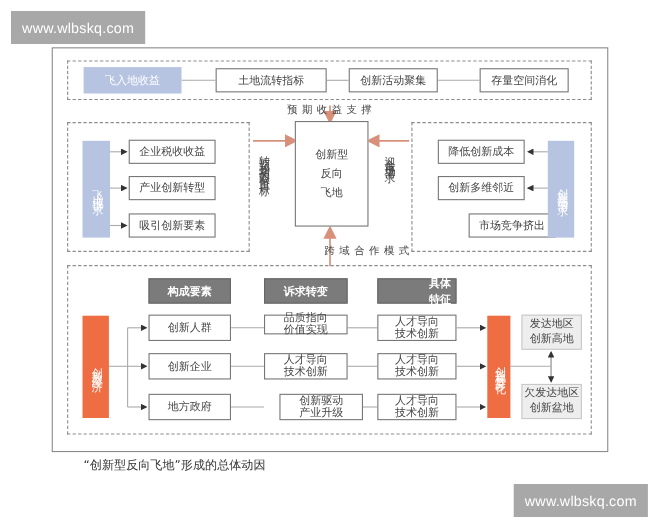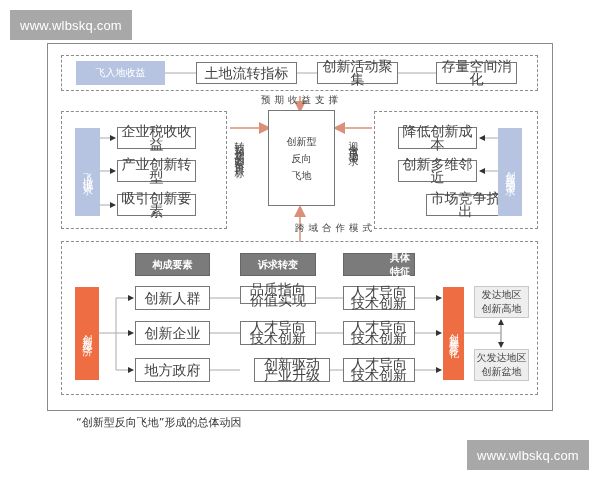--- a/index.html
+++ b/index.html
@@ -1,21 +1,21 @@
 <!DOCTYPE html>
 <html><head>
 <meta charset="utf-8">
 <style>
   * { box-sizing: border-box; margin: 0; padding: 0; }
   html, body { width: 600px; height: 480px; background: #ffffff; overflow: hidden; }
   body { position: relative; font-family: "DejaVu Sans", "Liberation Sans", sans-serif; color: #444; }
   .wm { position: absolute; background: #a8a8a8; color: #fff; font-size: 13px; font-family: "Liberation Sans", "DejaVu Sans", sans-serif; display: flex; align-items: center; justify-content: center; letter-spacing: 0.2px; }
   .frame { position: absolute; left: 47px; top: 43px; width: 506px; height: 368px; border: 1px solid #8a8a8a; background: #fff; }
   .dash { position: absolute; border: 1.5px dashed #8c8c8c; }
-  .box { position: absolute; border: 1px solid #777; background: #fff; font-size: 14px; color: #444; display: flex; align-items: center; justify-content: center; text-align: center; line-height: 13px; }
+  .box { position: absolute; border: 1px solid #777; background: #fff; font-size: 10px; color: #444; display: flex; align-items: center; justify-content: center; text-align: center; line-height: 13px; }
   .blue { position: absolute; background: #b6c4e2; color: #fff; font-size: 9px; display: flex; align-items: center; justify-content: center; text-align: center; }
   .vert { writing-mode: vertical-rl; text-orientation: upright; letter-spacing: 3px; }
   .hdr { position: absolute; background: #7b7b7b; border: 1px solid #666; color: #fff; font-size: 10px; font-weight: bold; display: flex; align-items: center; justify-content: center; }
   .orange { position: absolute; background: #ee6d42; color: #fff; font-size: 10px; display: flex; align-items: center; justify-content: center; }
   .grey { position: absolute; background: #eeeeee; border: 1px solid #c8c8c8; color: #444; font-size: 10px; display: flex; align-items: center; justify-content: center; text-align: center; line-height: 14px; }
   .label { position: absolute; font-size: 9.5px; color: #444; letter-spacing: 4px; white-space: nowrap; }
   .vlabel { position: absolute; font-size: 10px; color: #444; writing-mode: vertical-rl; text-orientation: upright; letter-spacing: 3px; line-height: 17px; }
   .caption { position: absolute; font-size: 11px; color: #333; white-space: nowrap; }
   svg { position: absolute; left: 0; top: 0; overflow: visible; }
 </style>

